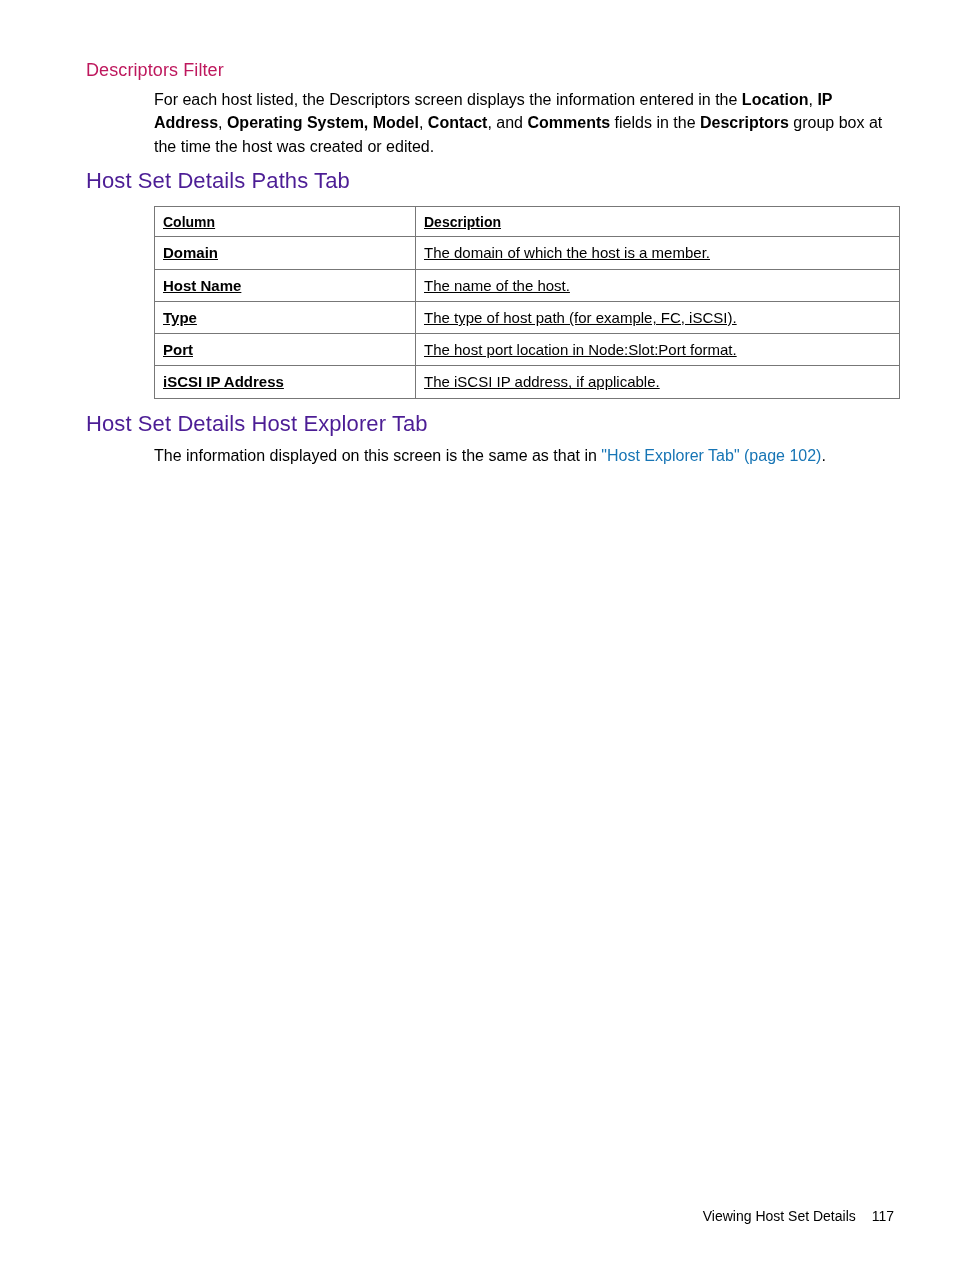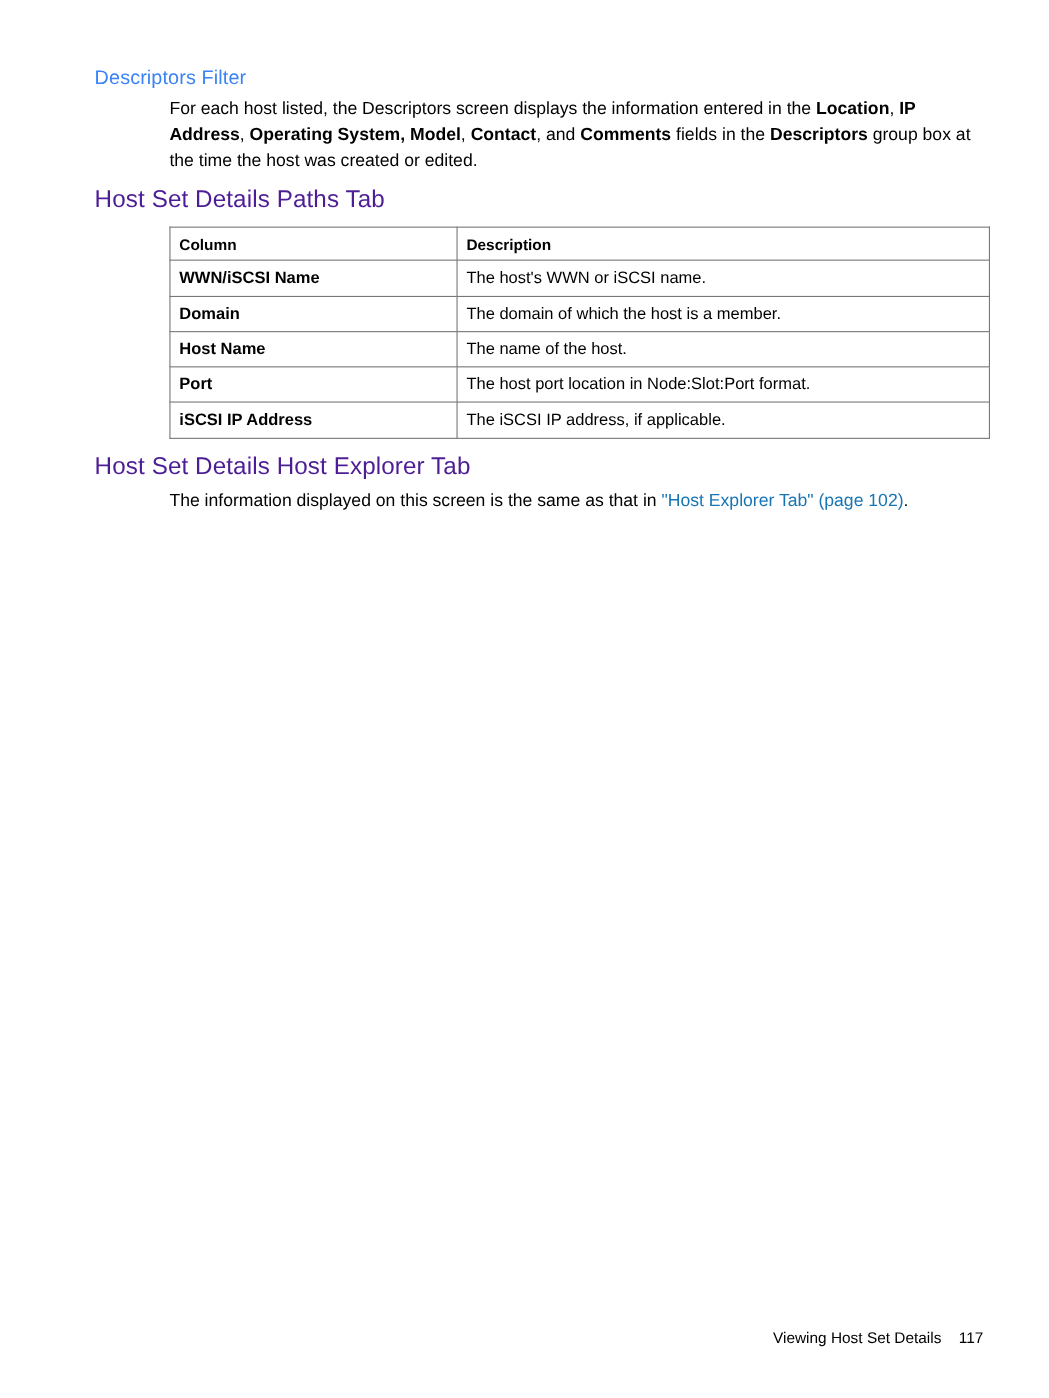--- a/index.html
+++ b/index.html
@@ -13,21 +13,21 @@
       font-size: 16px;
       line-height: 1.35;
     }
     .page {
       padding: 58px 60px 40px 86px;
     }
     .body-indent {
       padding-left: 68px;
     }
     .h3 {
-      color: #3b82f6;
+      color: #be185d;
       font-size: 18px;
       font-weight: 400;
       margin-bottom: 6px;
       letter-spacing: 0.1px;
     }
     .h2 {
       color: #4c1d95;
       font-size: 22px;
       font-weight: 400;
       margin-top: 8px;
@@ -45,20 +45,21 @@
       width: 746px;
       border-collapse: collapse;
       margin: 10px 0 10px 68px;
       font-size: 15px;
     }
     table.data th, table.data td {
       border: 1px solid #777;
       padding: 6px 8px 5px 8px;
       text-align: left;
       vertical-align: top;
+      text-decoration: underline;
     }
     table.data th {
       font-weight: 700;
       font-size: 14px;
     }
     table.data td.col-label {
       font-weight: 700;
       font-size: 15px;
       width: 261px;
     }
@@ -89,30 +90,30 @@
     <div class="h2">Host Set Details Paths Tab</div>
     <table class="data">
       <thead>
         <tr>
           <th>Column</th>
           <th>Description</th>
         </tr>
       </thead>
       <tbody>
         <tr>
-          <td class="col-label">WWN/iSCSI Name</td>
-          <td>The host's WWN or iSCSI name.</td>
-        </tr>
-        <tr>
           <td class="col-label">Domain</td>
           <td>The domain of which the host is a member.</td>
         </tr>
         <tr>
           <td class="col-label">Host Name</td>
           <td>The name of the host.</td>
+        </tr>
+        <tr>
+          <td class="col-label">Type</td>
+          <td>The type of host path (for example, FC, iSCSI).</td>
         </tr>
         <tr>
           <td class="col-label">Port</td>
           <td>The host port location in Node:Slot:Port format.</td>
         </tr>
         <tr>
           <td class="col-label">iSCSI IP Address</td>
           <td>The iSCSI IP address, if applicable.</td>
         </tr>
       </tbody>

